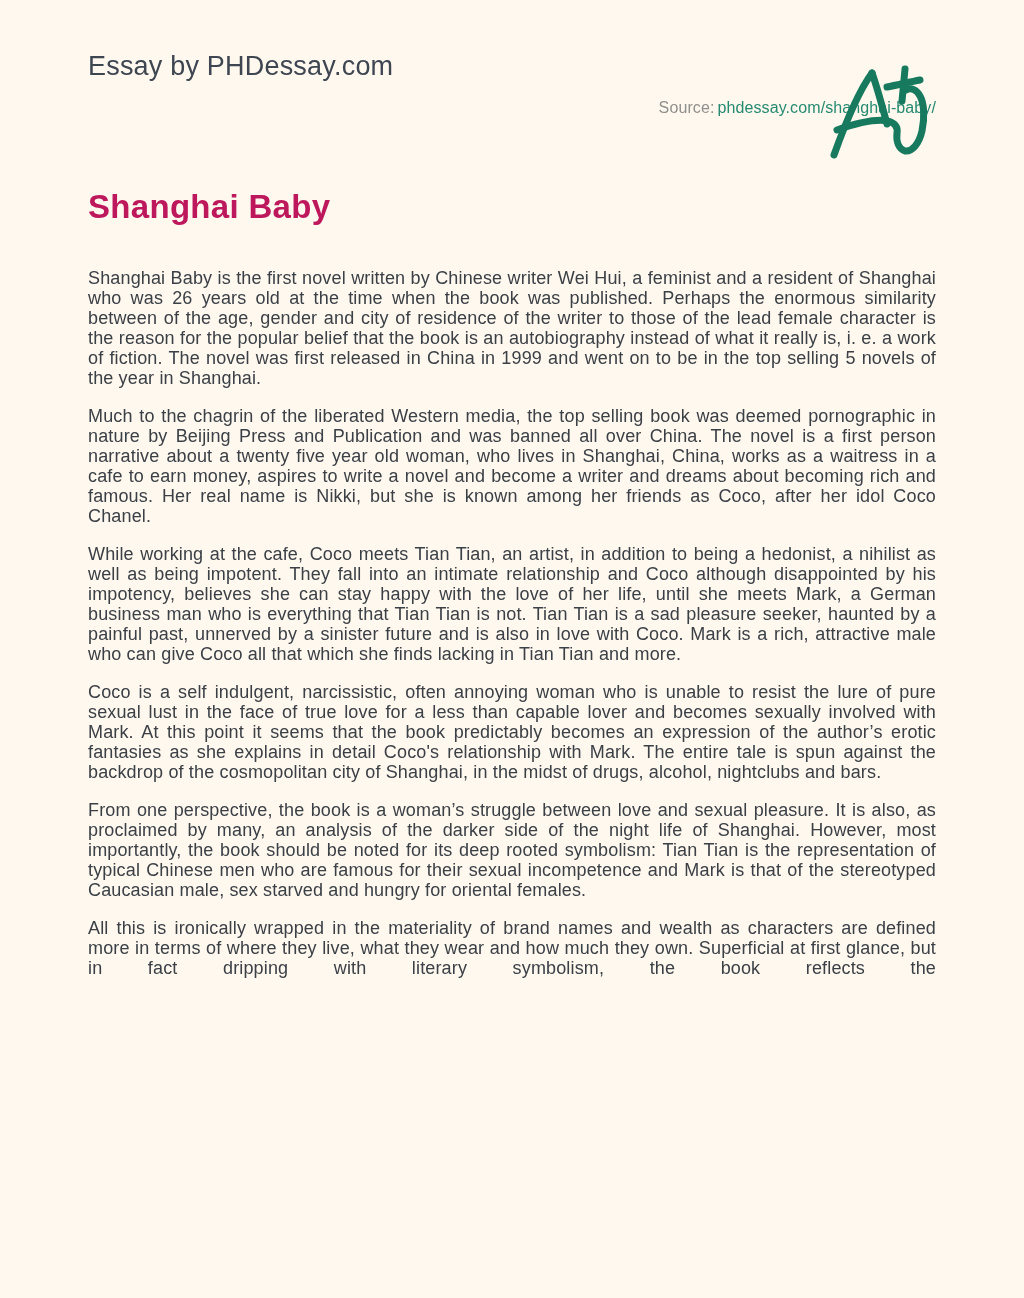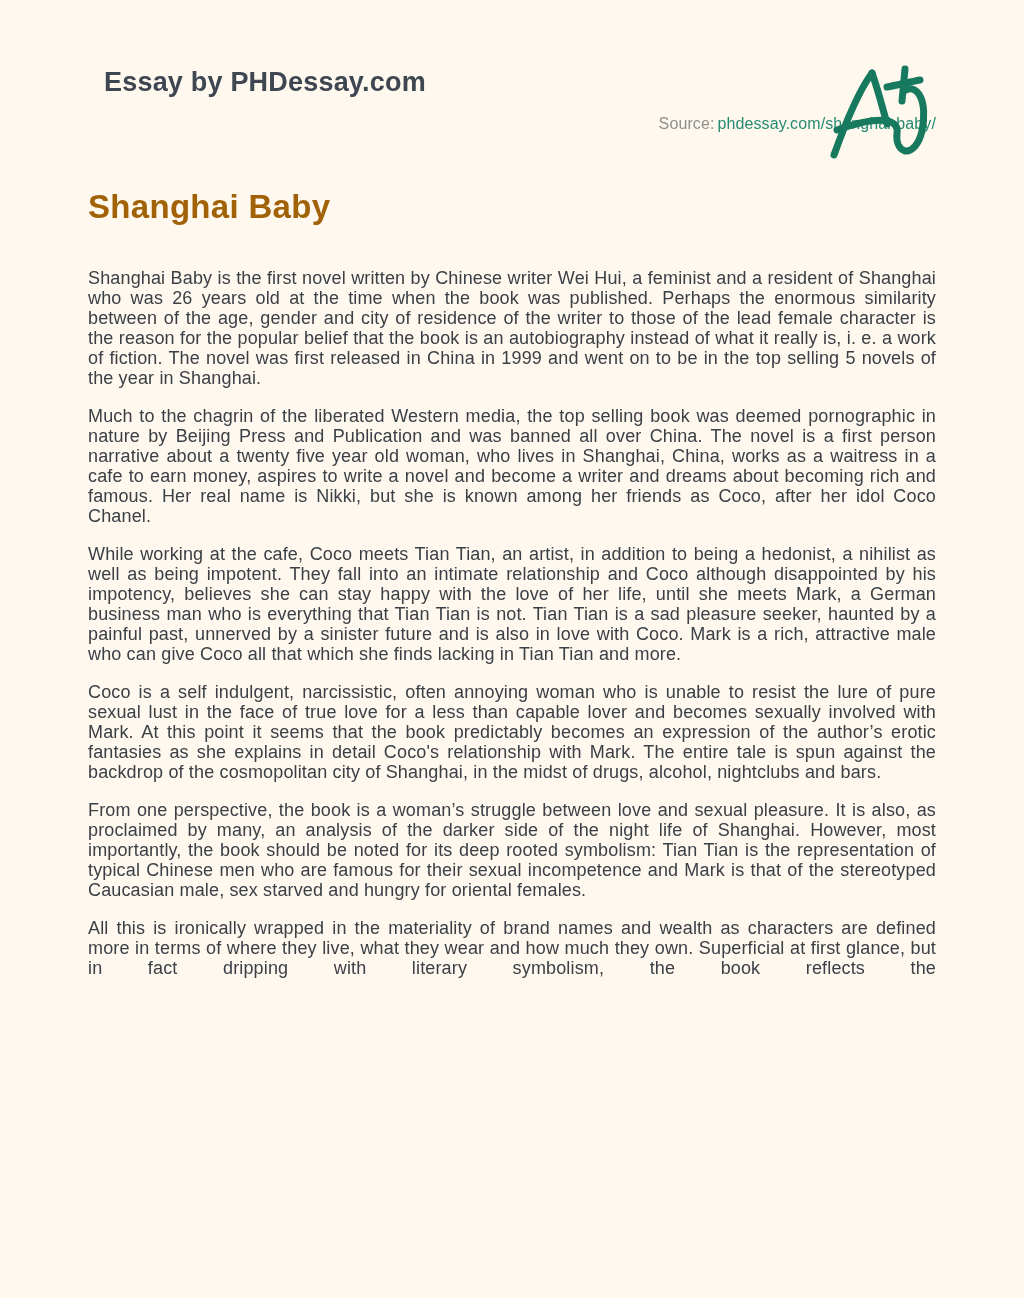--- a/index.html
+++ b/index.html
@@ -19,23 +19,23 @@
     background: #FFF8EF;
     overflow: hidden;
   }
   .header {
     position: absolute;
     top: 51px;
     left: 88px;
     right: 88px;
   }
   .header-title {
-    margin: 16px;
+    margin: 0;
     font-size: 27px;
-    font-weight: 700;
+    font-weight: 400;
     letter-spacing: 0.2px;
     color: #3E4651;
   }
   .source-line {
     margin-top: 17px;
     font-size: 16px;
     color: #8F8F8C;
     letter-spacing: 0.1px;
     text-align: right;
   }
@@ -53,21 +53,21 @@
     height: 108px;
   }
   .essay-title {
     position: absolute;
     top: 188px;
     left: 88px;
     margin: 0;
     font-size: 33px;
     font-weight: 700;
     letter-spacing: 0.3px;
-    color: #a16207;
+    color: #be185d;
   }
   .essay-body {
     position: absolute;
     top: 268px;
     left: 88px;
     width: 848px;
     height: 978px;            
     overflow: hidden;
     font-size: 18px;
     line-height: 20px;

